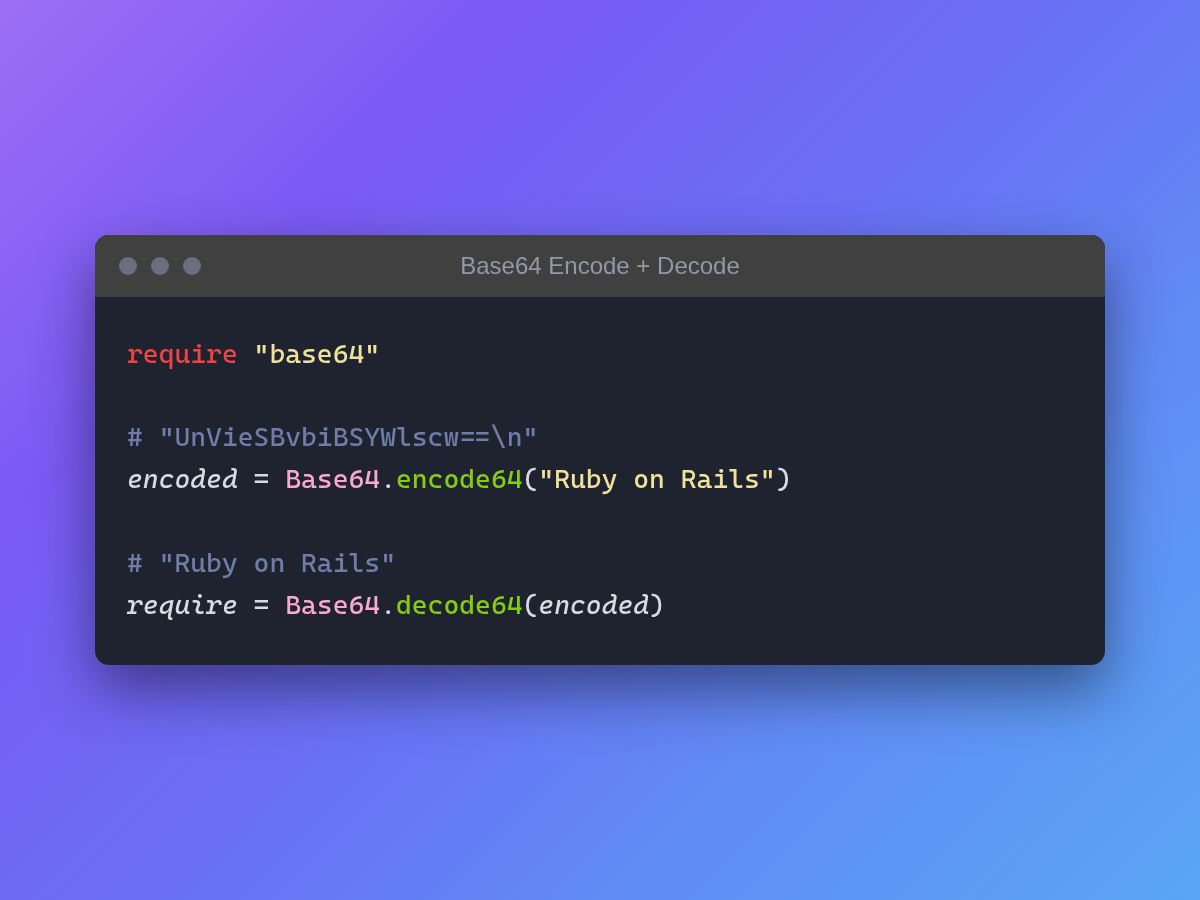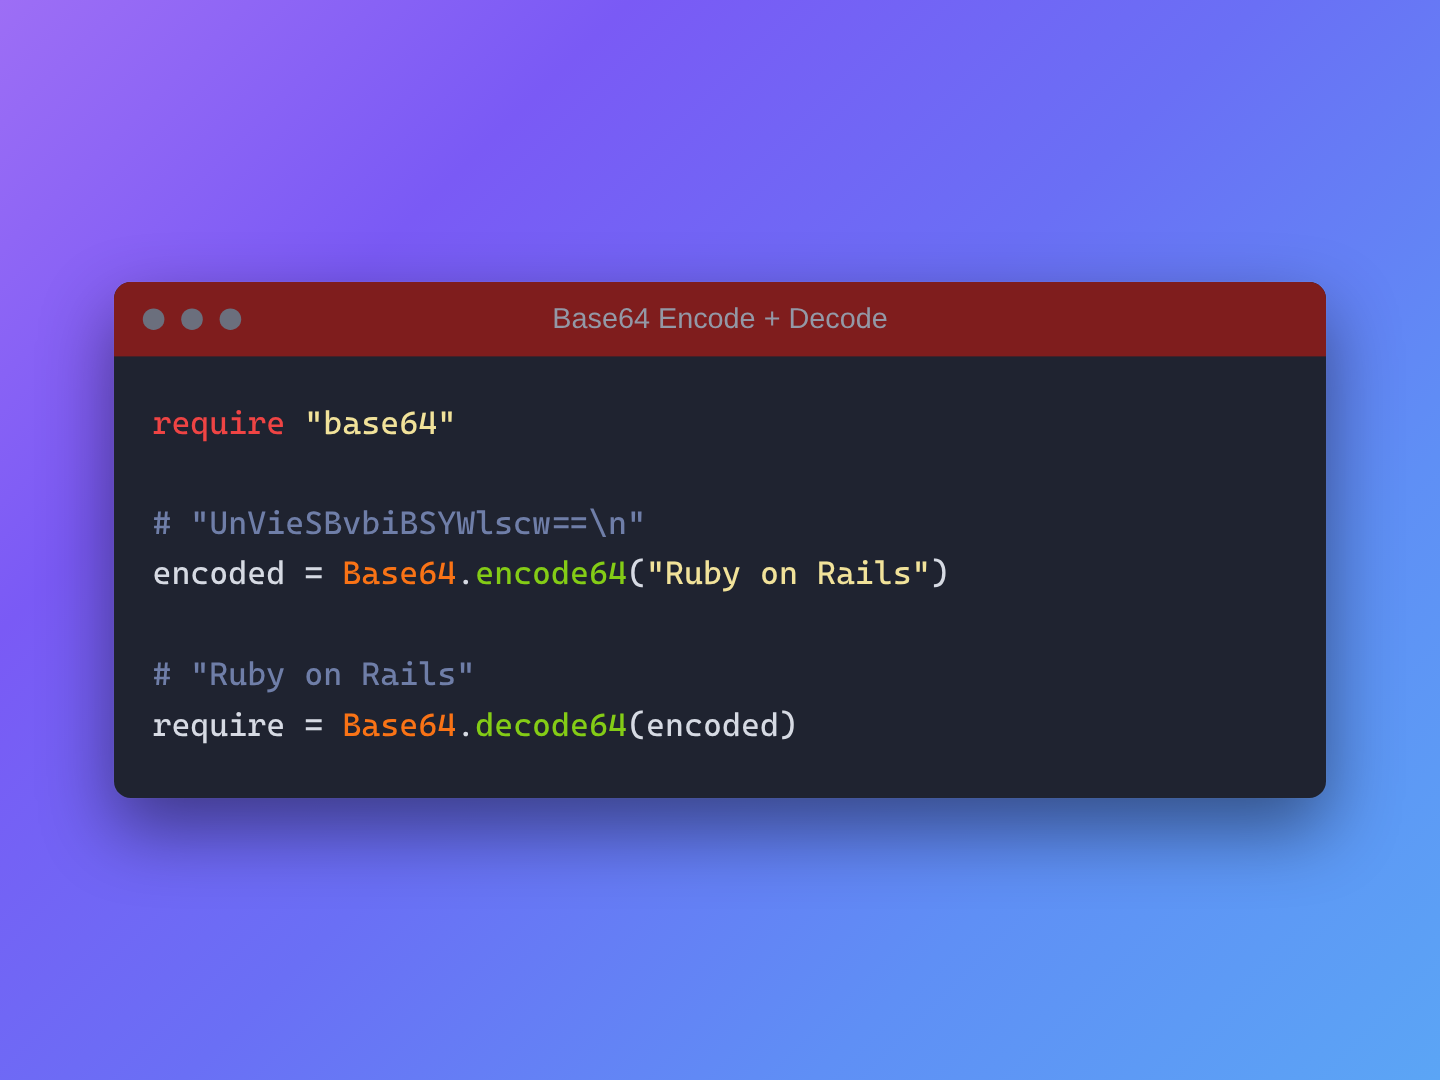--- a/index.html
+++ b/index.html
@@ -15,21 +15,21 @@
     }
     .window {
       width: 1010px;
       background: #1f2330;
       border-radius: 14px;
       box-shadow: 0 25px 60px rgba(0,0,0,0.45), 0 0 0 1px rgba(255,255,255,0.04);
       overflow: hidden;
     }
     .titlebar {
       height: 62px;
-      background: #7f1d1d;
+      background: #404040;
       display: flex;
       align-items: center;
       padding: 0 24px;
       position: relative;
     }
     .traffic-lights {
       display: flex;
       gap: 14px;
     }
     .traffic-dot {
@@ -50,24 +50,24 @@
       padding: 36px 32px 40px 32px;
       font-family: "SF Mono", "Monaco", "Cascadia Code", "Consolas", monospace;
       font-size: 27px;
       line-height: 1.55;
       color: #d6dae3;
       white-space: pre;
     }
     .kw { color: #ef4444; }
     .str { color: #f1e29a; }
     .cm { color: #6f7ea8; }
-    .cls { color: #f97316; }
+    .cls { color: #f9a8d4; }
     .fn { color: #84cc16; }
     .op { color: #d6dae3; }
-    .var { color: #d6dae3; }
+    .var { color: #d6dae3; font-style: italic; }
     .pn { color: #d6dae3; }
   </style>
 </head>
 <body>
 
 <div class="window">
   <div class="titlebar">
     <div class="traffic-lights">
       <div class="traffic-dot"></div>
       <div class="traffic-dot"></div>

